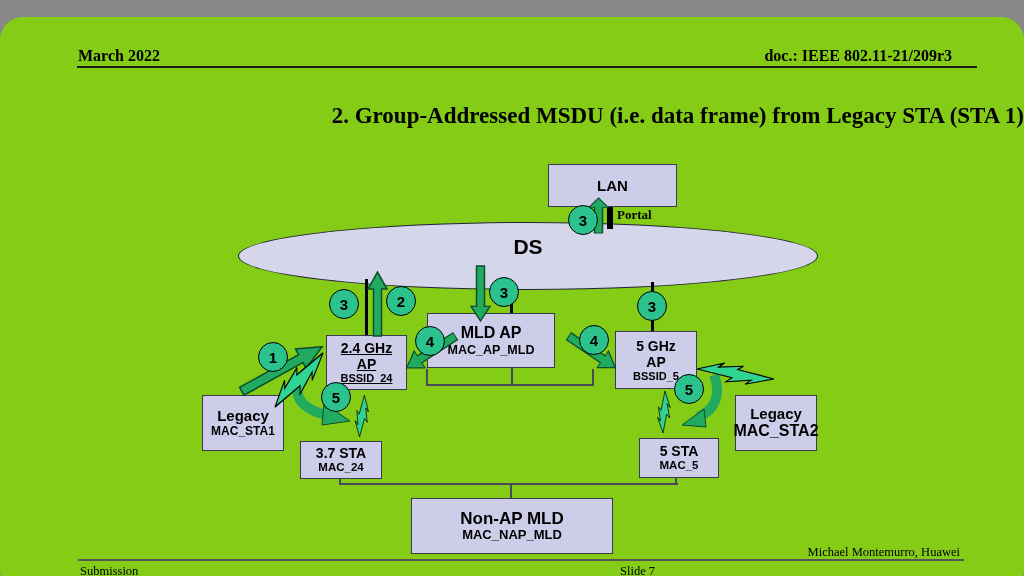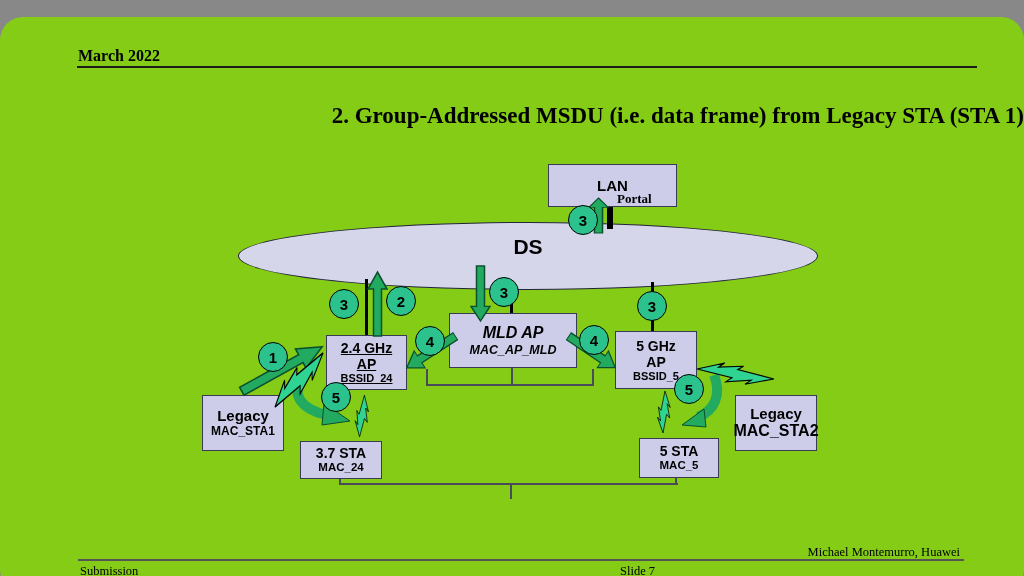--- a/index.html
+++ b/index.html
@@ -19,35 +19,35 @@
   .ellipse{position:absolute;left:238px;top:205px;width:578px;height:66px;border-radius:50%;
            background:var(--ellipse-fill);border:1.5px solid #24243a;z-index:1;}
   .ds-label{position:absolute;left:498px;top:218px;width:60px;text-align:center;
             font-weight:bold;font-size:21px;z-index:2;}
   .node{position:absolute;background:var(--node-fill);border:1.6px solid var(--node-border);
         display:flex;flex-direction:column;align-items:center;justify-content:center;
         text-align:center;z-index:4;line-height:1.15;}
   .node .nt{font-weight:bold;}
   .node .ns{font-weight:bold;}
   #n-lan{left:548px;top:147px;width:127px;height:41px;} #n-lan .nt{font-size:15px;}
-  #n-mld{left:449px;top:296px;width:126px;height:53px;font-style:italic;} #n-mld .nt{font-size:16px;} #n-mld .ns{font-size:12.5px;}
+  #n-mld{left:427px;top:296px;width:126px;height:53px;} #n-mld .nt{font-size:16px;} #n-mld .ns{font-size:12.5px;}
   #n-ap24{left:326px;top:318px;width:79px;height:53px;text-decoration:underline;} #n-ap24 .nt{font-size:14px;} #n-ap24 .ns{font-size:11px;}
   #n-ap5{left:615px;top:314px;width:80px;height:56px;} #n-ap5 .nt{font-size:14px;} #n-ap5 .ns{font-size:11px;}
   #n-leg1{left:202px;top:378px;width:80px;height:54px;} #n-leg1 .nt{font-size:15px;} #n-leg1 .ns{font-size:12px;}
   #n-leg2{left:735px;top:378px;width:80px;height:54px;} #n-leg2 .nt{font-size:15px;} #n-leg2 .ns{font-size:16px;}
   #n-sta24{left:300px;top:424px;width:80px;height:36px;} #n-sta24 .nt{font-size:14px;} #n-sta24 .ns{font-size:11.5px;}
   #n-sta5{left:639px;top:421px;width:78px;height:38px;} #n-sta5 .nt{font-size:14px;} #n-sta5 .ns{font-size:11.5px;}
   #n-nap{left:411px;top:481px;width:200px;height:54px;} #n-nap .nt{font-size:17px;} #n-nap .ns{font-size:13px;}
   
   .blink{position:absolute;background:#000;z-index:2;}
   #ln-ap24{left:365px;top:262px;width:3px;height:56px;}
   #ln-mld{left:510px;top:267px;width:3px;height:29px;}
   #ln-ap5{left:651px;top:265px;width:3px;height:49px;}
   #portal-bar{left:607px;top:190px;width:6px;height:22px;z-index:5;}
-  .portal-label{position:absolute;left:617px;top:174px;font:bold 13px "Liberation Serif",serif;z-index:5;}
+  .portal-label{position:absolute;left:617px;top:190px;font:bold 13px "Liberation Serif",serif;z-index:5;}
   
   .bracket{position:absolute;background:var(--bracket-gray);z-index:3;}
   #bA-h{left:427px;top:367px;width:167px;height:2px;}
   #bA-l{left:426px;top:352px;width:2px;height:17px;}
   #bA-c{left:511px;top:348px;width:2px;height:21px;}
   #bA-r{left:592px;top:352px;width:2px;height:17px;}
   #bB-h{left:339px;top:466px;width:339px;height:2px;}
   #bB-l{left:339px;top:458px;width:2px;height:10px;}
   #bB-r{left:675px;top:458px;width:2px;height:10px;}
   #bB-c{left:510px;top:467px;width:2px;height:15px;}
@@ -74,20 +74,21 @@
   #bolt-r1{left:699px;top:344px;width:73px;height:26px;transform:rotate(27deg);}
   #bolt-r2{left:645px;top:386px;width:38px;height:18px;transform:rotate(-62deg);}
   svg{display:block;width:100%;height:100%;overflow:visible;}
 </style>
 </head>
 <body>
 
 <div class="slide">
 
   <div class="hdr-date">March 2022</div>
+  <div class="hdr-doc">doc.: IEEE 802.11-21/209r3</div>
   <div class="hdr-line"></div>
   <div class="slide-title">2. Group-Addressed MSDU (i.e. data frame) from Legacy STA (STA 1)</div>
 
   <div class="ellipse"></div>
   <div class="ds-label">DS</div>
 
   <div class="blink" id="ln-ap24"></div>
   <div class="blink" id="ln-mld"></div>
   <div class="blink" id="ln-ap5"></div>
   <div class="blink" id="portal-bar"></div>
@@ -191,20 +192,24 @@
     <div class="nt">Legacy</div>
     <div class="ns">MAC_STA2</div>
   </div>
   <div class="node" id="n-sta24">
     <div class="nt">3.7 STA</div>
     <div class="ns">MAC_24</div>
   </div>
   <div class="node" id="n-sta5">
     <div class="nt">5 STA</div>
     <div class="ns">MAC_5</div>
+  </div>
+  <div class="node" id="n-nap">
+    <div class="nt">Non-AP MLD</div>
+    <div class="ns">MAC_NAP_MLD</div>
   </div>
 
   <div class="step" id="c3a">3</div>
   <div class="step" id="c3b">3</div>
   <div class="step" id="c2">2</div>
   <div class="step" id="c3c">3</div>
   <div class="step" id="c3d">3</div>
   <div class="step" id="c4a">4</div>
   <div class="step" id="c4b">4</div>
   <div class="step" id="c1">1</div>

